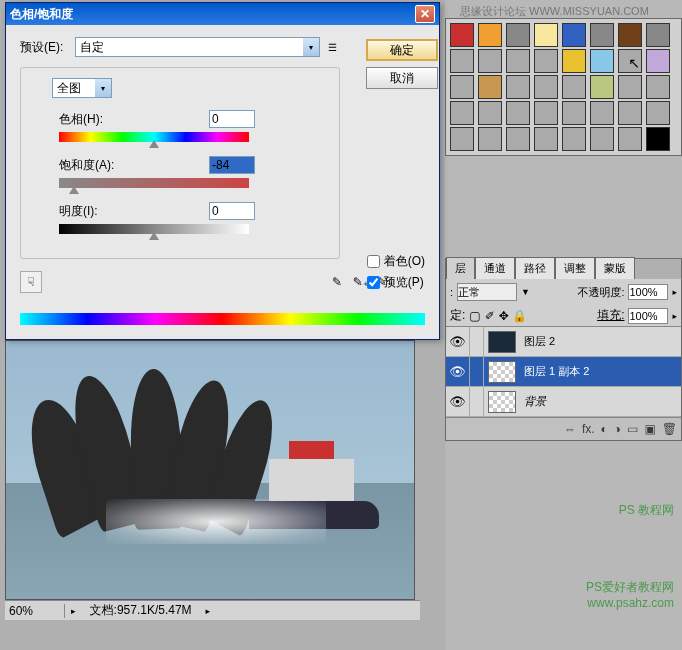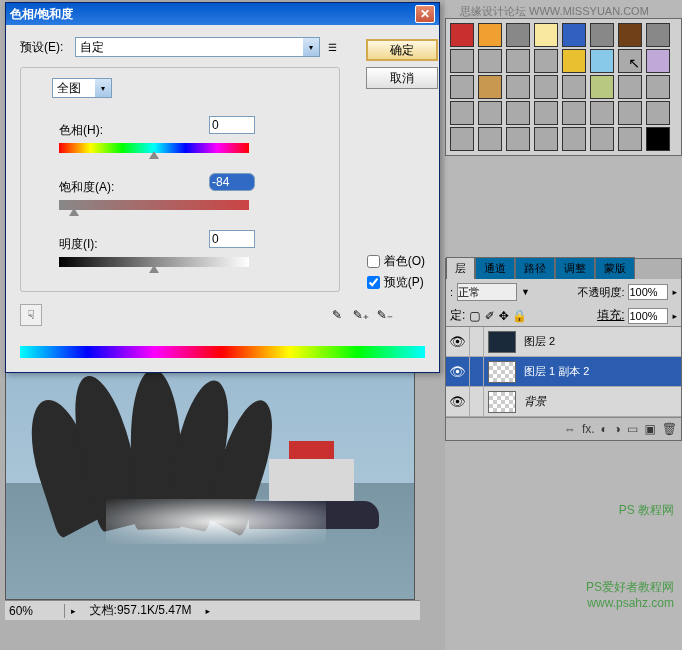--- a/index.html
+++ b/index.html
@@ -23,23 +23,23 @@
 .btn-col { position: absolute; right: 1px; top: 36px; }
 
 .cursor-fake { position: absolute; top: 55px; right: 42px; font-size: 14px; z-index: 101; }
 
 .fieldset { border: 1px solid #c0c0c0; border-radius: 3px; padding: 10px; margin-top: 6px; width: 320px; position: relative; }
 .range-select { margin-bottom: 12px; padding-left: 21px; }
 .range-select .select-wrap { width: 60px; }
 
 .slider-group { margin: 8px 28px 14px 28px; }
 .slider-row { display: flex; align-items: center; margin-bottom: 4px; }
-.slider-label { width: 100px; margin-top: 12px; }
+.slider-label { width: 100px; }
 .slider-input { width: 46px; height: 18px; border: 1px solid #7b9ebd; text-align: left; padding: 0 2px; margin-left: 50px; }
-.slider-input.selected { background: #316ac5; color: #ffffff; border-radius: 6px; }
+.slider-input.selected { background: #316ac5; color: #000000; }
 .slider-track { height: 10px; width: 190px; position: relative; margin-top: 2px; }
 .hue-track { background: linear-gradient(to right, red, yellow, lime, cyan, blue, magenta, red); }
 .sat-track { background: linear-gradient(to right, #888, #c44); }
 .light-track { background: linear-gradient(to right, black, #888, white); }
 .slider-thumb { position: absolute; top: 8px; width: 0; height: 0; border-left: 5px solid transparent; border-right: 5px solid transparent; border-bottom: 8px solid #888; transform: translateX(-5px); }
 
 .bottom-row { display: flex; align-items: center; margin-top: 12px; }
 .hand-icon { width: 22px; height: 22px; border: 1px solid #aaa; display: flex; align-items: center; justify-content: center; background: #f0f0f0; }
 .eyedroppers { display: flex; gap: 4px; margin-left: auto; }
 .eyedropper { width: 20px; height: 20px; display: flex; align-items: center; justify-content: center; cursor: pointer; }
@@ -59,21 +59,21 @@
 .tentacle { position: absolute; background: #2a2a2a; border-radius: 50% 50% 10% 10%; }
 .splash { position: absolute; bottom: 55px; left: 100px; width: 220px; height: 45px; background: radial-gradient(ellipse at center, rgba(255,255,255,0.9), rgba(200,210,220,0.3) 70%, transparent); }
 .statusbar { display: flex; align-items: center; height: 20px; background: #d4d4d4; border-top: 1px solid #888; font-size: 11px; }
 .zoom-box { width: 60px; padding: 0 4px; border-right: 1px solid #888; }
 .doc-info { padding: 16px 8px; }
 
 
 .right-area { position: absolute; top: 0; right: 0; width: 237px; height: 650px; background: #b8b8b8; }
 .panel { background: #d0d0d0; border: 1px solid #6a6a6a; margin-bottom: 2px; }
 .panel-tabs { display: flex; background: #b0b0b0; height: 20px; align-items: flex-end; }
-.panel-tab { padding: 3px 8px; background: #0369a1; border: 1px solid #6a6a6a; border-bottom: none; font-size: 11px; cursor: pointer; }
+.panel-tab { padding: 3px 8px; background: #e5e5e5; border: 1px solid #6a6a6a; border-bottom: none; font-size: 11px; cursor: pointer; }
 .panel-tab.active { background: #d0d0d0; }
 .swatches { display: grid; grid-template-columns: repeat(8, 26px); gap: 2px; padding: 4px; }
 .swatch { width: 24px; height: 24px; border: 1px solid #333; cursor: pointer; }
 
 .layers-panel { position: absolute; top: 258px; right: 0; width: 237px; background: #d0d0d0; border: 1px solid #6a6a6a; }
 .layer-controls { display: flex; padding: 4px; align-items: center; gap: 4px; }
 .layer-select { width: 60px; height: 18px; border: 1px solid #888; background: #eee; font-size: 11px; }
 .layer-opacity { margin-left: auto; font-size: 11px; }
 .opacity-input { width: 40px; height: 16px; border: 1px solid #888; font-size: 11px; }
 .lock-row { display: flex; padding: 2px 4px; align-items: center; font-size: 11px; gap: 4px; border-bottom: 1px solid #888; }

